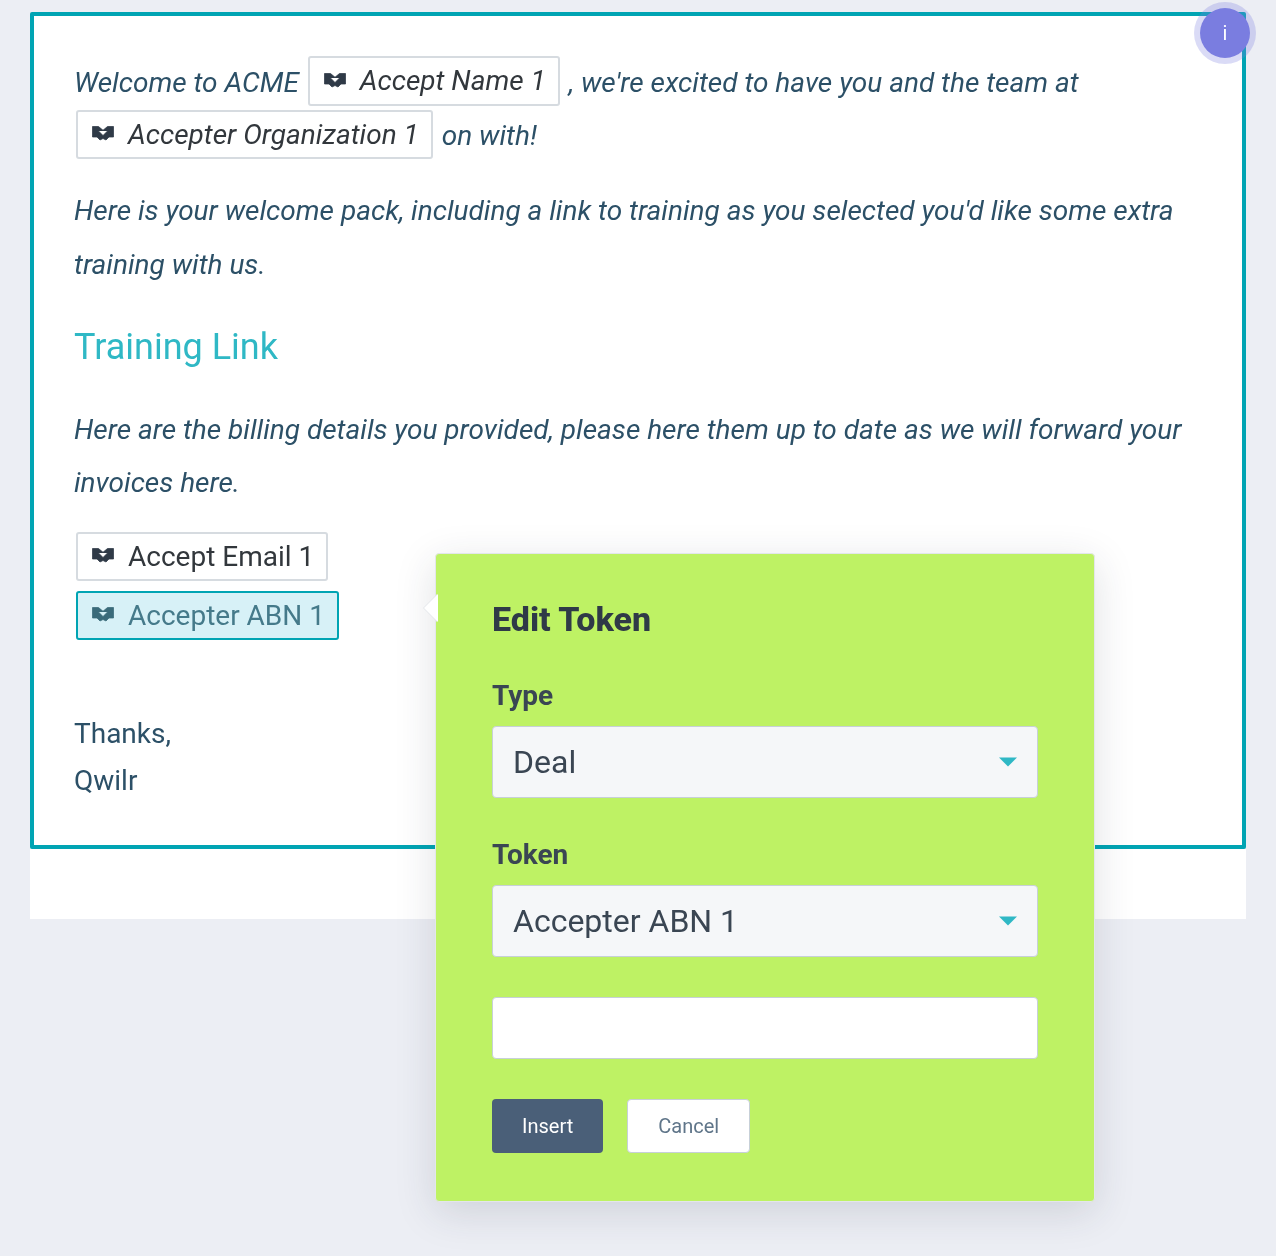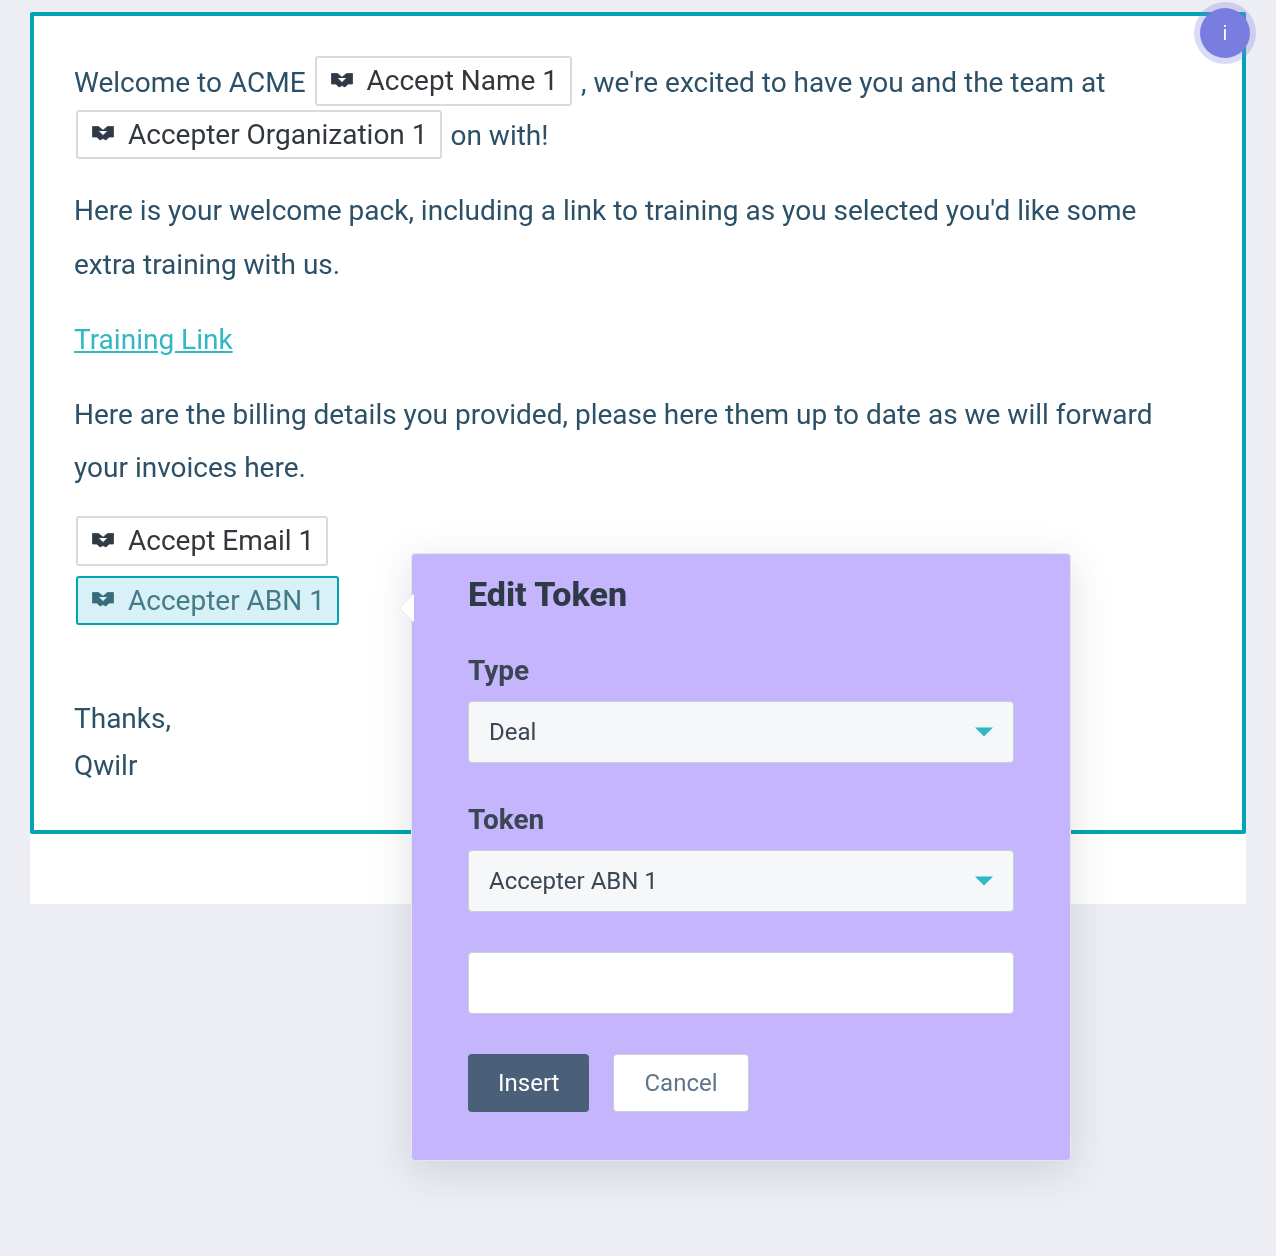--- a/index.html
+++ b/index.html
@@ -40,20 +40,21 @@
       cursor: pointer;
       z-index: 5;
     }
     .body-text {
       color: #2c5067;
       font-size: 28px;
       line-height: 1.9;
     }
     .para {
       margin-bottom: 22px;
+      font-style: italic;
     }
     .token-chip {
       display: inline-flex;
       align-items: center;
       background: #fff;
       border: 2px solid #d6dbe0;
       border-radius: 3px;
       padding: 3px 12px 3px 10px;
       color: #32373c;
       font-size: 28px;
@@ -69,22 +70,21 @@
       border: 2px solid #00a4b3;
       color: #457a8a;
     }
     .handshake-icon {
       display: inline-flex;
       align-items: center;
     }
     .handshake-icon svg { width: 30px; height: 22px; display: block; }
     .training-link {
       color: #2fb8c5;
-      text-decoration: underline;
-      font-size: 28px;
+      font-size: 36px;
       cursor: pointer;
       display: inline-block;
       margin-bottom: 22px;
     }
     .token-stack {
       display: flex;
       flex-direction: column;
       align-items: flex-start;
       gap: 10px;
       margin-bottom: 70px;
@@ -92,27 +92,27 @@
     .closing {
       color: #2c5067;
       font-size: 28px;
       line-height: 1.7;
     }
 
     
     .popover {
       position: absolute;
       top: 553px;
-      left: 411px;
+      left: 435px;
       width: 660px;
-      background: #c4b5fd;
+      background: #bef264;
       border: 1px solid #e3e6ea;
       border-radius: 4px;
       box-shadow: 0 10px 40px rgba(40,50,70,0.15);
-      padding: 20px 56px 48px 56px;
+      padding: 45px 56px 48px 56px;
       z-index: 10;
     }
     .popover-arrow {
       position: absolute;
       left: -12px;
       top: 40px;
       width: 0; height: 0;
       border-top: 14px solid transparent;
       border-bottom: 14px solid transparent;
       border-right: 14px solid #fff;
@@ -133,21 +133,21 @@
     }
     .form-group { margin-bottom: 40px; }
     .select-box {
       position: relative;
       width: 100%;
       border: 1px solid #c7d0d8;
       border-radius: 4px;
       background: #f5f7f9;
       padding: 16px 50px 16px 20px;
       color: #3a4653;
-      font-size: 24px;
+      font-size: 32px;
       cursor: pointer;
     }
     .caret-down {
       position: absolute;
       right: 20px;
       top: 50%;
       transform: translateY(-50%);
       width: 0; height: 0;
       border-left: 9px solid transparent;
       border-right: 9px solid transparent;
@@ -160,21 +160,21 @@
       background: #fff;
       padding: 16px 20px;
       font-size: 24px;
       color: #3a4653;
       height: 62px;
     }
     .btn-row { display: flex; gap: 24px; margin-top: 10px; }
     .btn {
       padding: 14px 30px;
       border-radius: 4px;
-      font-size: 24px;
+      font-size: 20px;
       cursor: pointer;
       border: none;
       font-family: inherit;
     }
     .btn-primary {
       background: #4a5f78;
       color: #fff;
     }
     .btn-secondary {
       background: #fff;

